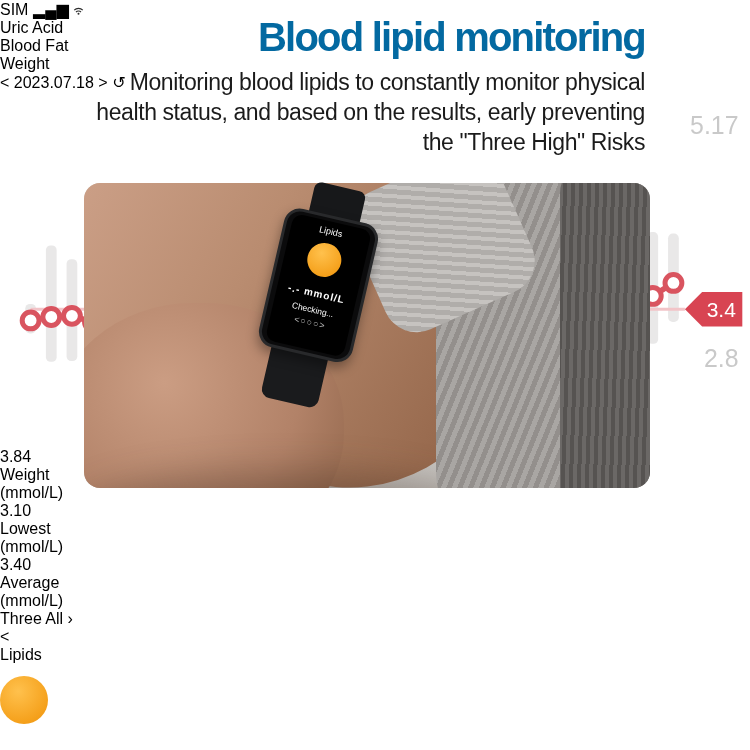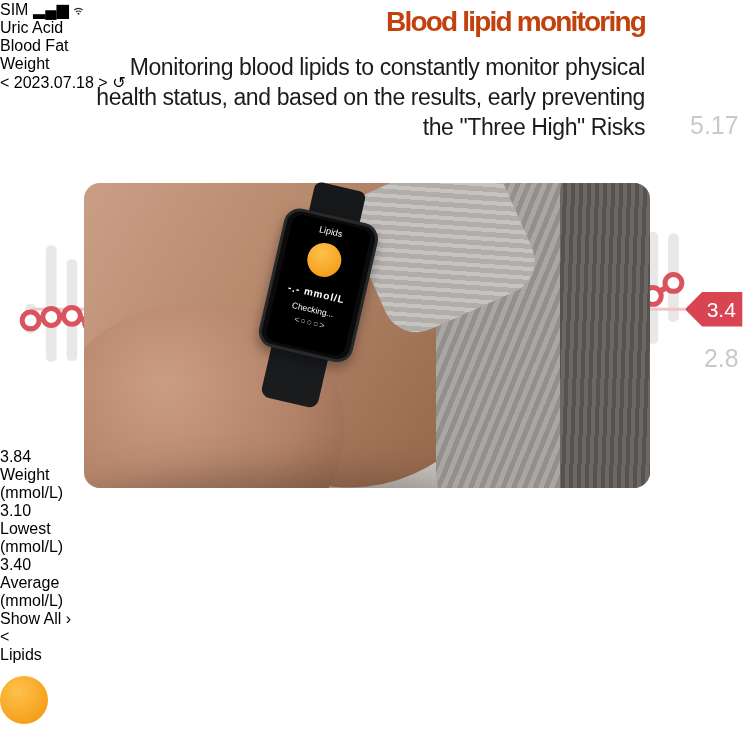--- a/index.html
+++ b/index.html
@@ -1,22 +1,22 @@
 <!DOCTYPE html>
 <html><head>
 <meta charset="utf-8">
 <style>
   html,body{margin:0;padding:0;background:#fff;}
   #canvas{position:relative;width:750px;height:750px;background:#fff;overflow:hidden;
           font-family:"Liberation Sans","DejaVu Sans",sans-serif;}
 
   
   .header{position:absolute;top:6px;left:85px;width:560px;text-align:right;color:#111;}
-  .title{font-size:28px;font-weight:700;letter-spacing:-1.8px;color:#c2410c;line-height:1.15;}
-  .subtitle{margin-top:15px;font-size:23px;letter-spacing:-0.4px;color:#1b1b1b;line-height:1.3;}
+  .title{font-size:40px;font-weight:700;letter-spacing:-1.8px;color:#0369a1;line-height:1.15;margin-top:8px;}
+  .subtitle{margin-top:8px;font-size:23px;letter-spacing:-0.4px;color:#1b1b1b;line-height:1.3;}
 
   
   .photo{position:absolute;left:84px;top:183px;width:566px;height:305px;border-radius:16px;
          overflow:hidden;background:linear-gradient(180deg,#dbd8d4 0%,#cfccc8 60%,#c4c1bd 100%);z-index:1;}
   .forearm{position:absolute;left:-70px;top:-50px;width:500px;height:330px;transform:rotate(16deg);
            border-radius:160px;background:linear-gradient(105deg,#cda189 8%,#b98c70 45%,#96684c 92%);}
   .fist{position:absolute;left:-30px;top:120px;width:290px;height:250px;border-radius:48%;
         background:radial-gradient(circle at 38% 32%,#cb9d83 0%,#b28268 55%,#8d6247 95%);}
   .arm-shadow{position:absolute;left:-10px;top:290px;width:420px;height:90px;border-radius:50%;
         background:rgba(60,40,30,.35);filter:blur(18px);}
@@ -280,21 +280,21 @@
           <div class="v">3.40</div>
           <div class="l">Average</div>
           <div class="u">(mmol/L)</div>
         </div>
       </div>
 
       <div class="grayband"></div>
 
       <div class="showall">
         <span class="sa-icon"><span class="sa-drop"></span></span>
-        <span>Show All</span>
+        <span>Three All</span>
         <span class="sa-chev">›</span>
       </div>
       <div class="hair"></div>
 
       <div class="bottomnav">
         <span class="navback">&lt;</span>
         <span class="export"></span>
       </div>
     </div>
     <div class="notch">

